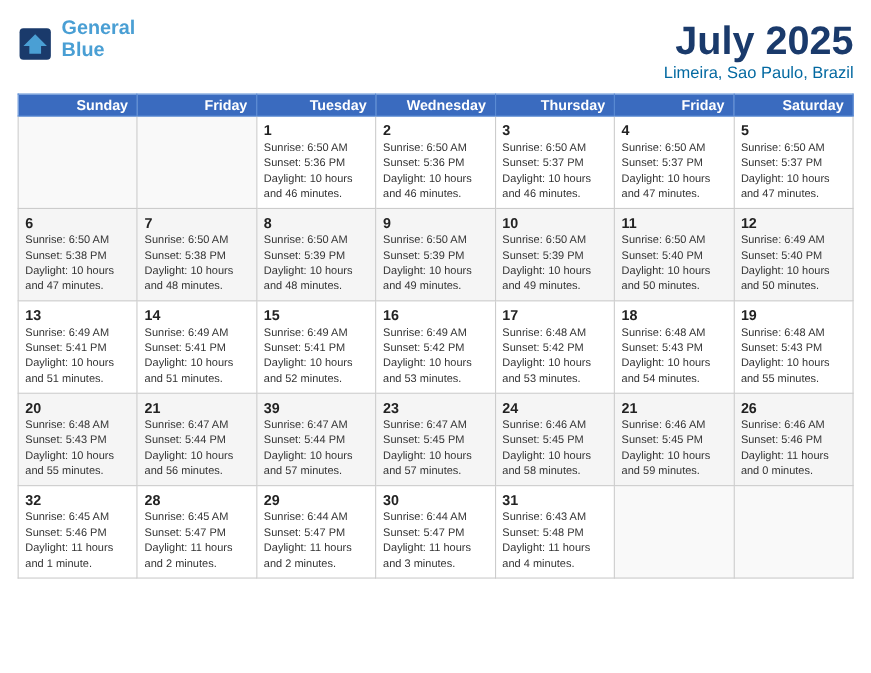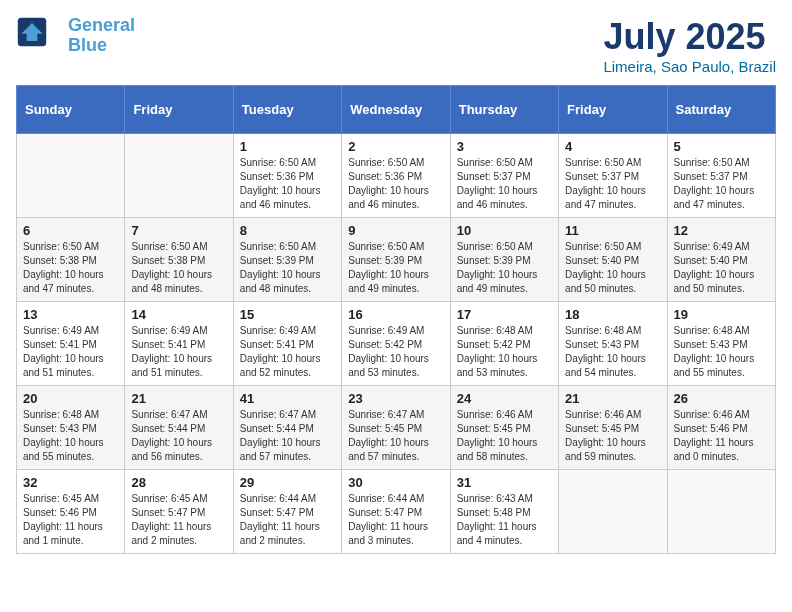--- a/index.html
+++ b/index.html
@@ -11,57 +11,58 @@
       padding: 16px;
     }
     .header {
       display: flex;
       justify-content: space-between;
       align-items: flex-start;
       margin-bottom: 10px;
     }
     .logo {
       display: flex;
-      align-items: flex-start;
-      gap: 20px;
+      align-items: flex-end;
+      gap: 8px;
     }
     .logo-text {
       font-size: 18px;
       font-weight: bold;
       color: #1a3a6b;
       line-height: 1.1;
     }
     .logo-text span {
       color: #4a9fd4;
     }
     .logo-icon {
       width: 32px;
       height: 32px;
     }
     .title-block {
+      text-align: right;
     }
     .month-title {
       font-size: 36px;
       font-weight: bold;
       color: #1a3a6b;
     }
     .location {
       font-size: 15px;
       color: #0369a1;
     }
     .calendar {
       width: 100%;
       border-collapse: collapse;
       border: 1px solid #ccc;
     }
     .calendar th {
       background: #3a6bbf;
       color: #fff;
-      text-align: left;
-      padding: 16px 8px;
+      text-align: right;
+      padding: 2px 8px;
       font-size: 13px;
       border: 1px solid #5a8bd4;
     }
     .calendar td {
       border: 1px solid #ccc;
       vertical-align: top;
       padding: 5px 6px;
       width: 108px;
       min-height: 80px;
       font-size: 10.5px;
@@ -272,21 +273,21 @@
 and 55 minutes.</div>
         </td>
         <td>
           <span class="day-num">21</span>
           <div class="day-info" style="white-space: pre-line;">Sunrise: 6:47 AM
 Sunset: 5:44 PM
 Daylight: 10 hours
 and 56 minutes.</div>
         </td>
         <td>
-          <span class="day-num">41</span>
+          <span class="day-num">39</span>
           <div class="day-info" style="white-space: pre-line;">Sunrise: 6:47 AM
 Sunset: 5:44 PM
 Daylight: 10 hours
 and 57 minutes.</div>
         </td>
         <td>
           <span class="day-num">23</span>
           <div class="day-info" style="white-space: pre-line;">Sunrise: 6:47 AM
 Sunset: 5:45 PM
 Daylight: 10 hours

